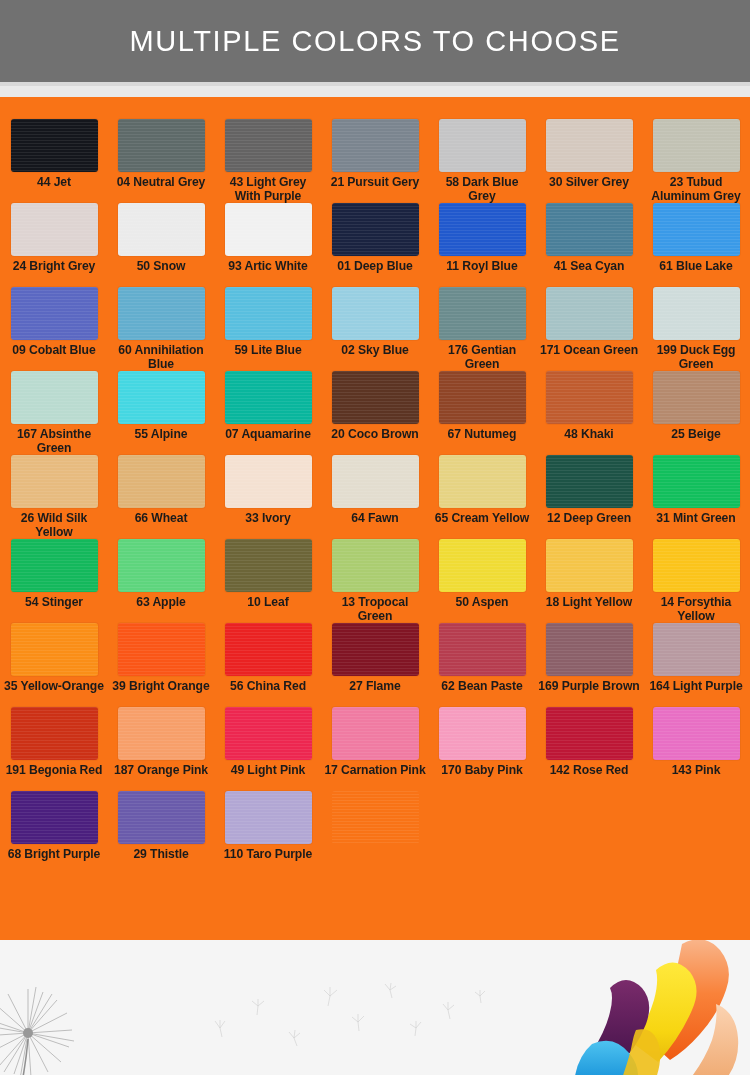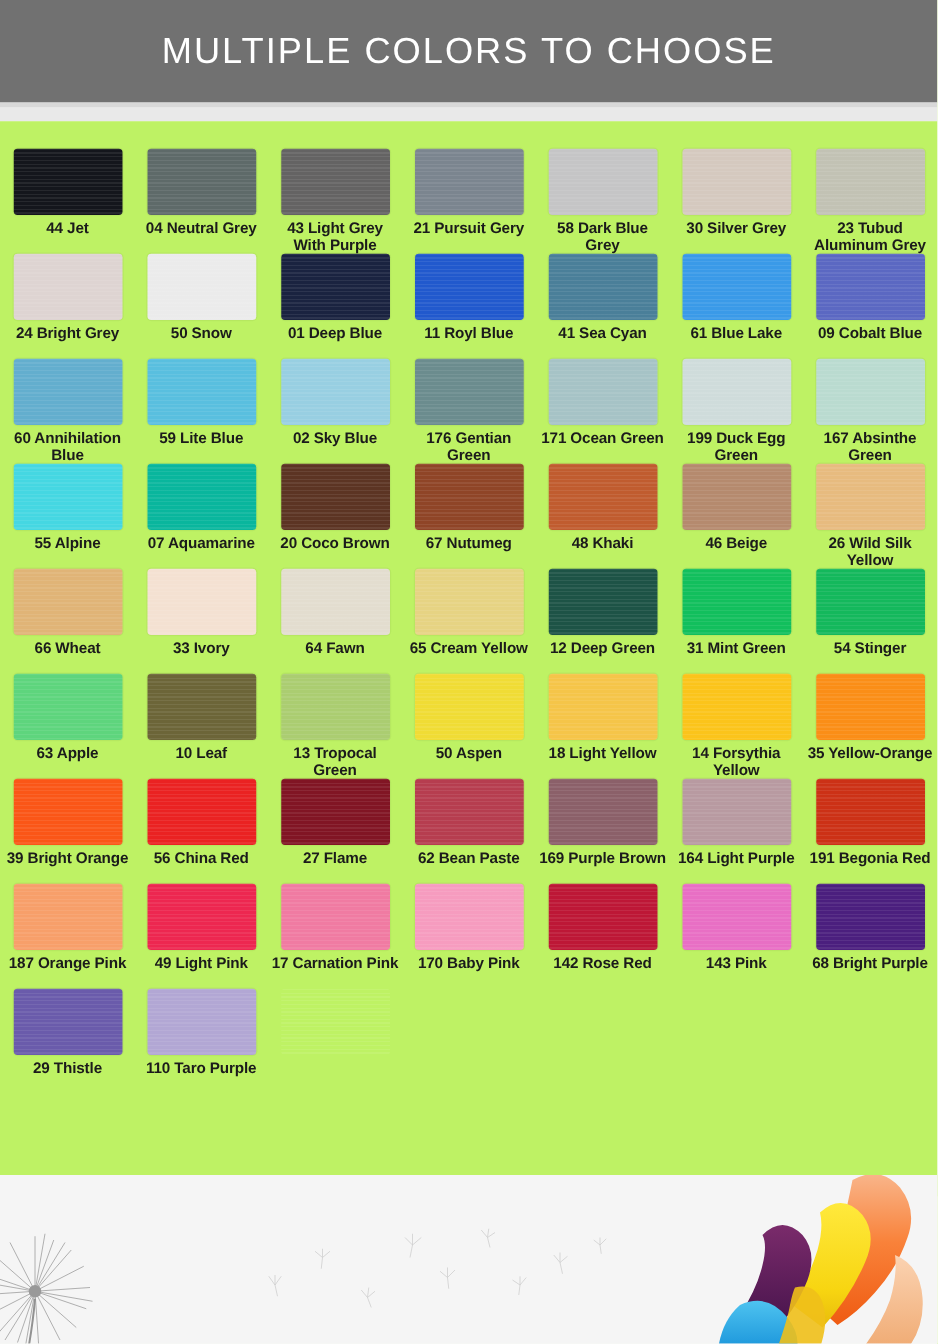--- a/index.html
+++ b/index.html
@@ -59,21 +59,21 @@
     background: #e9e9e9;
   }
 
   
   .board {
     position: absolute;
     top: 97px;
     left: 0;
     width: 750px;
     height: 860px;
-    background: #bef264;
+    background: #f97316;
     padding: 0;
   }
   .grid {
     display: grid;
     grid-template-columns: repeat(7, 107px);
     justify-content: center;
     row-gap: 0px;
     column-gap: 0px;
     padding-top: 22px;
   }
@@ -190,20 +190,24 @@
         </div>
         <div class="cell">
           <div class="swatch" style="background: rgb(222, 212, 210);"></div>
           <div class="label">24 Bright Grey</div>
         </div>
         <div class="cell">
           <div class="swatch" style="background: rgb(235, 235, 235);"></div>
           <div class="label">50 Snow</div>
         </div>
         <div class="cell">
+          <div class="swatch" style="background: rgb(241, 241, 241);"></div>
+          <div class="label">93 Artic White</div>
+        </div>
+        <div class="cell">
           <div class="swatch" style="background: rgb(26, 35, 64);"></div>
           <div class="label">01 Deep Blue</div>
         </div>
         <div class="cell">
           <div class="swatch" style="background: rgb(33, 89, 205);"></div>
           <div class="label">11 Royl Blue</div>
         </div>
         <div class="cell">
           <div class="swatch" style="background: rgb(74, 127, 153);"></div>
           <div class="label">41 Sea Cyan</div>
@@ -259,21 +263,21 @@
         <div class="cell">
           <div class="swatch" style="background: rgb(143, 69, 39);"></div>
           <div class="label">67 Nutumeg</div>
         </div>
         <div class="cell">
           <div class="swatch" style="background: rgb(192, 92, 47);"></div>
           <div class="label">48 Khaki</div>
         </div>
         <div class="cell">
           <div class="swatch" style="background: rgb(181, 138, 110);"></div>
-          <div class="label">46 Beige</div>
+          <div class="label">25 Beige</div>
         </div>
         <div class="cell">
           <div class="swatch" style="background: rgb(231, 187, 127);"></div>
           <div class="label">26 Wild Silk Yellow</div>
         </div>
         <div class="cell">
           <div class="swatch" style="background: rgb(224, 180, 119);"></div>
           <div class="label">66 Wheat</div>
         </div>
         <div class="cell">

